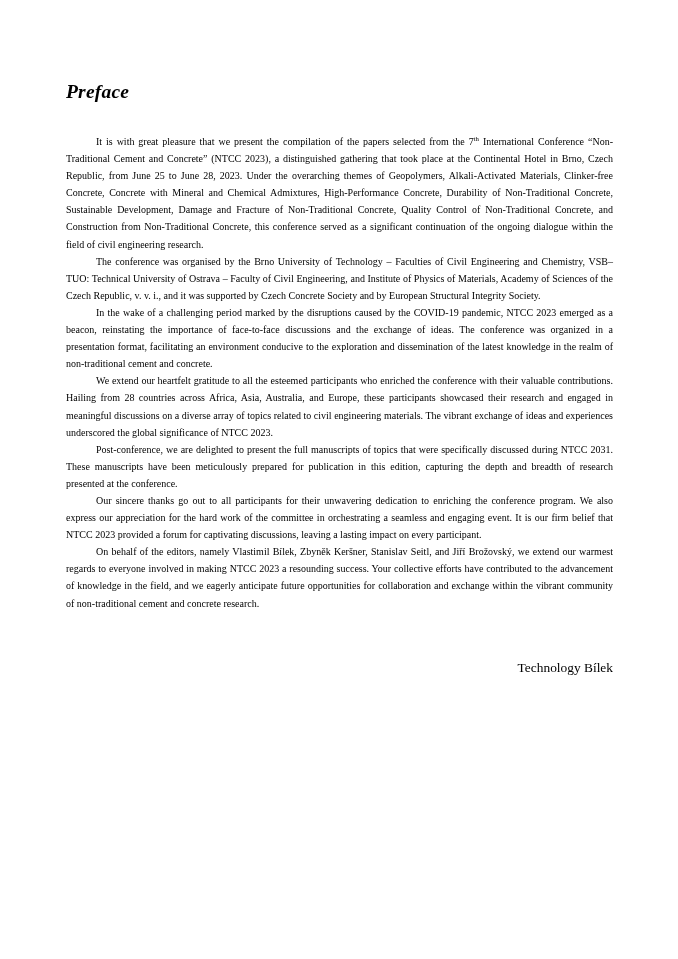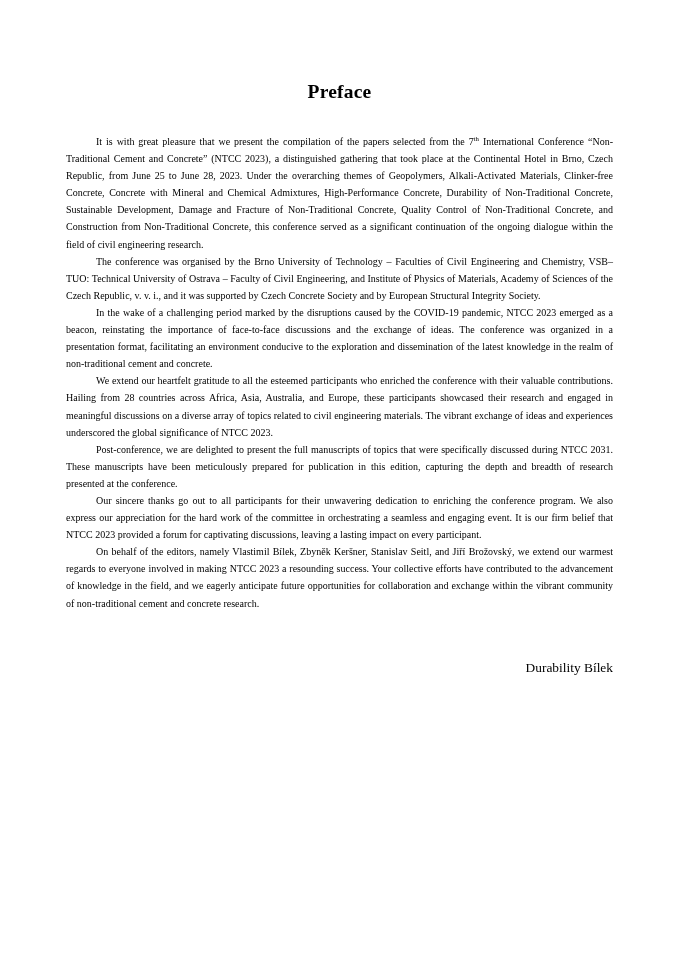--- a/index.html
+++ b/index.html
@@ -23,24 +23,24 @@
   }
   .content {
     position: absolute;
     left: 66px;
     top: 0;
     width: 547px;
   }
   .doc-title {
     font-size: 19.5px;
     font-weight: bold;
-    text-align: center;
     margin: 0;
     padding-top: 81px;
     letter-spacing: 0.2px;
+    font-style: italic;
   }
   .body-block {
     padding-top: 30px;
   }
   p.para {
     margin: 0;
     font-size: 10px;
     line-height: 17.1px;
     text-align: justify;
     text-indent: 30px;
@@ -82,17 +82,17 @@
 
       <p class="para">Post-conference, we are delighted to present the full manuscripts of topics that were specifically discussed during NTCC 2031. These manuscripts have been meticulously prepared for publication in this edition, capturing the depth and breadth of research presented at the conference.</p>
 
       <p class="para">Our sincere thanks go out to all participants for their unwavering dedication to enriching the conference program. We also express our appreciation for the hard work of the committee in orchestrating a seamless and engaging event. It is our firm belief that NTCC 2023 provided a forum for captivating discussions, leaving a lasting impact on every participant.</p>
 
       <p class="para">On behalf of the editors, namely Vlastimil Bílek, Zbyněk Keršner, Stanislav Seitl, and Jiří Brožovský, we extend our warmest regards to everyone involved in making NTCC 2023 a resounding success. Your collective efforts have contributed to the advancement of knowledge in the field, and we eagerly anticipate future opportunities for collaboration and exchange within the vibrant community of non-traditional cement and concrete research.</p>
 
     </div>
 
     <div class="signature-wrap">
-      <p class="signature">Durability Bílek</p>
+      <p class="signature">Technology Bílek</p>
     </div>
 
   </div>
 </div>
 
 </body></html>

